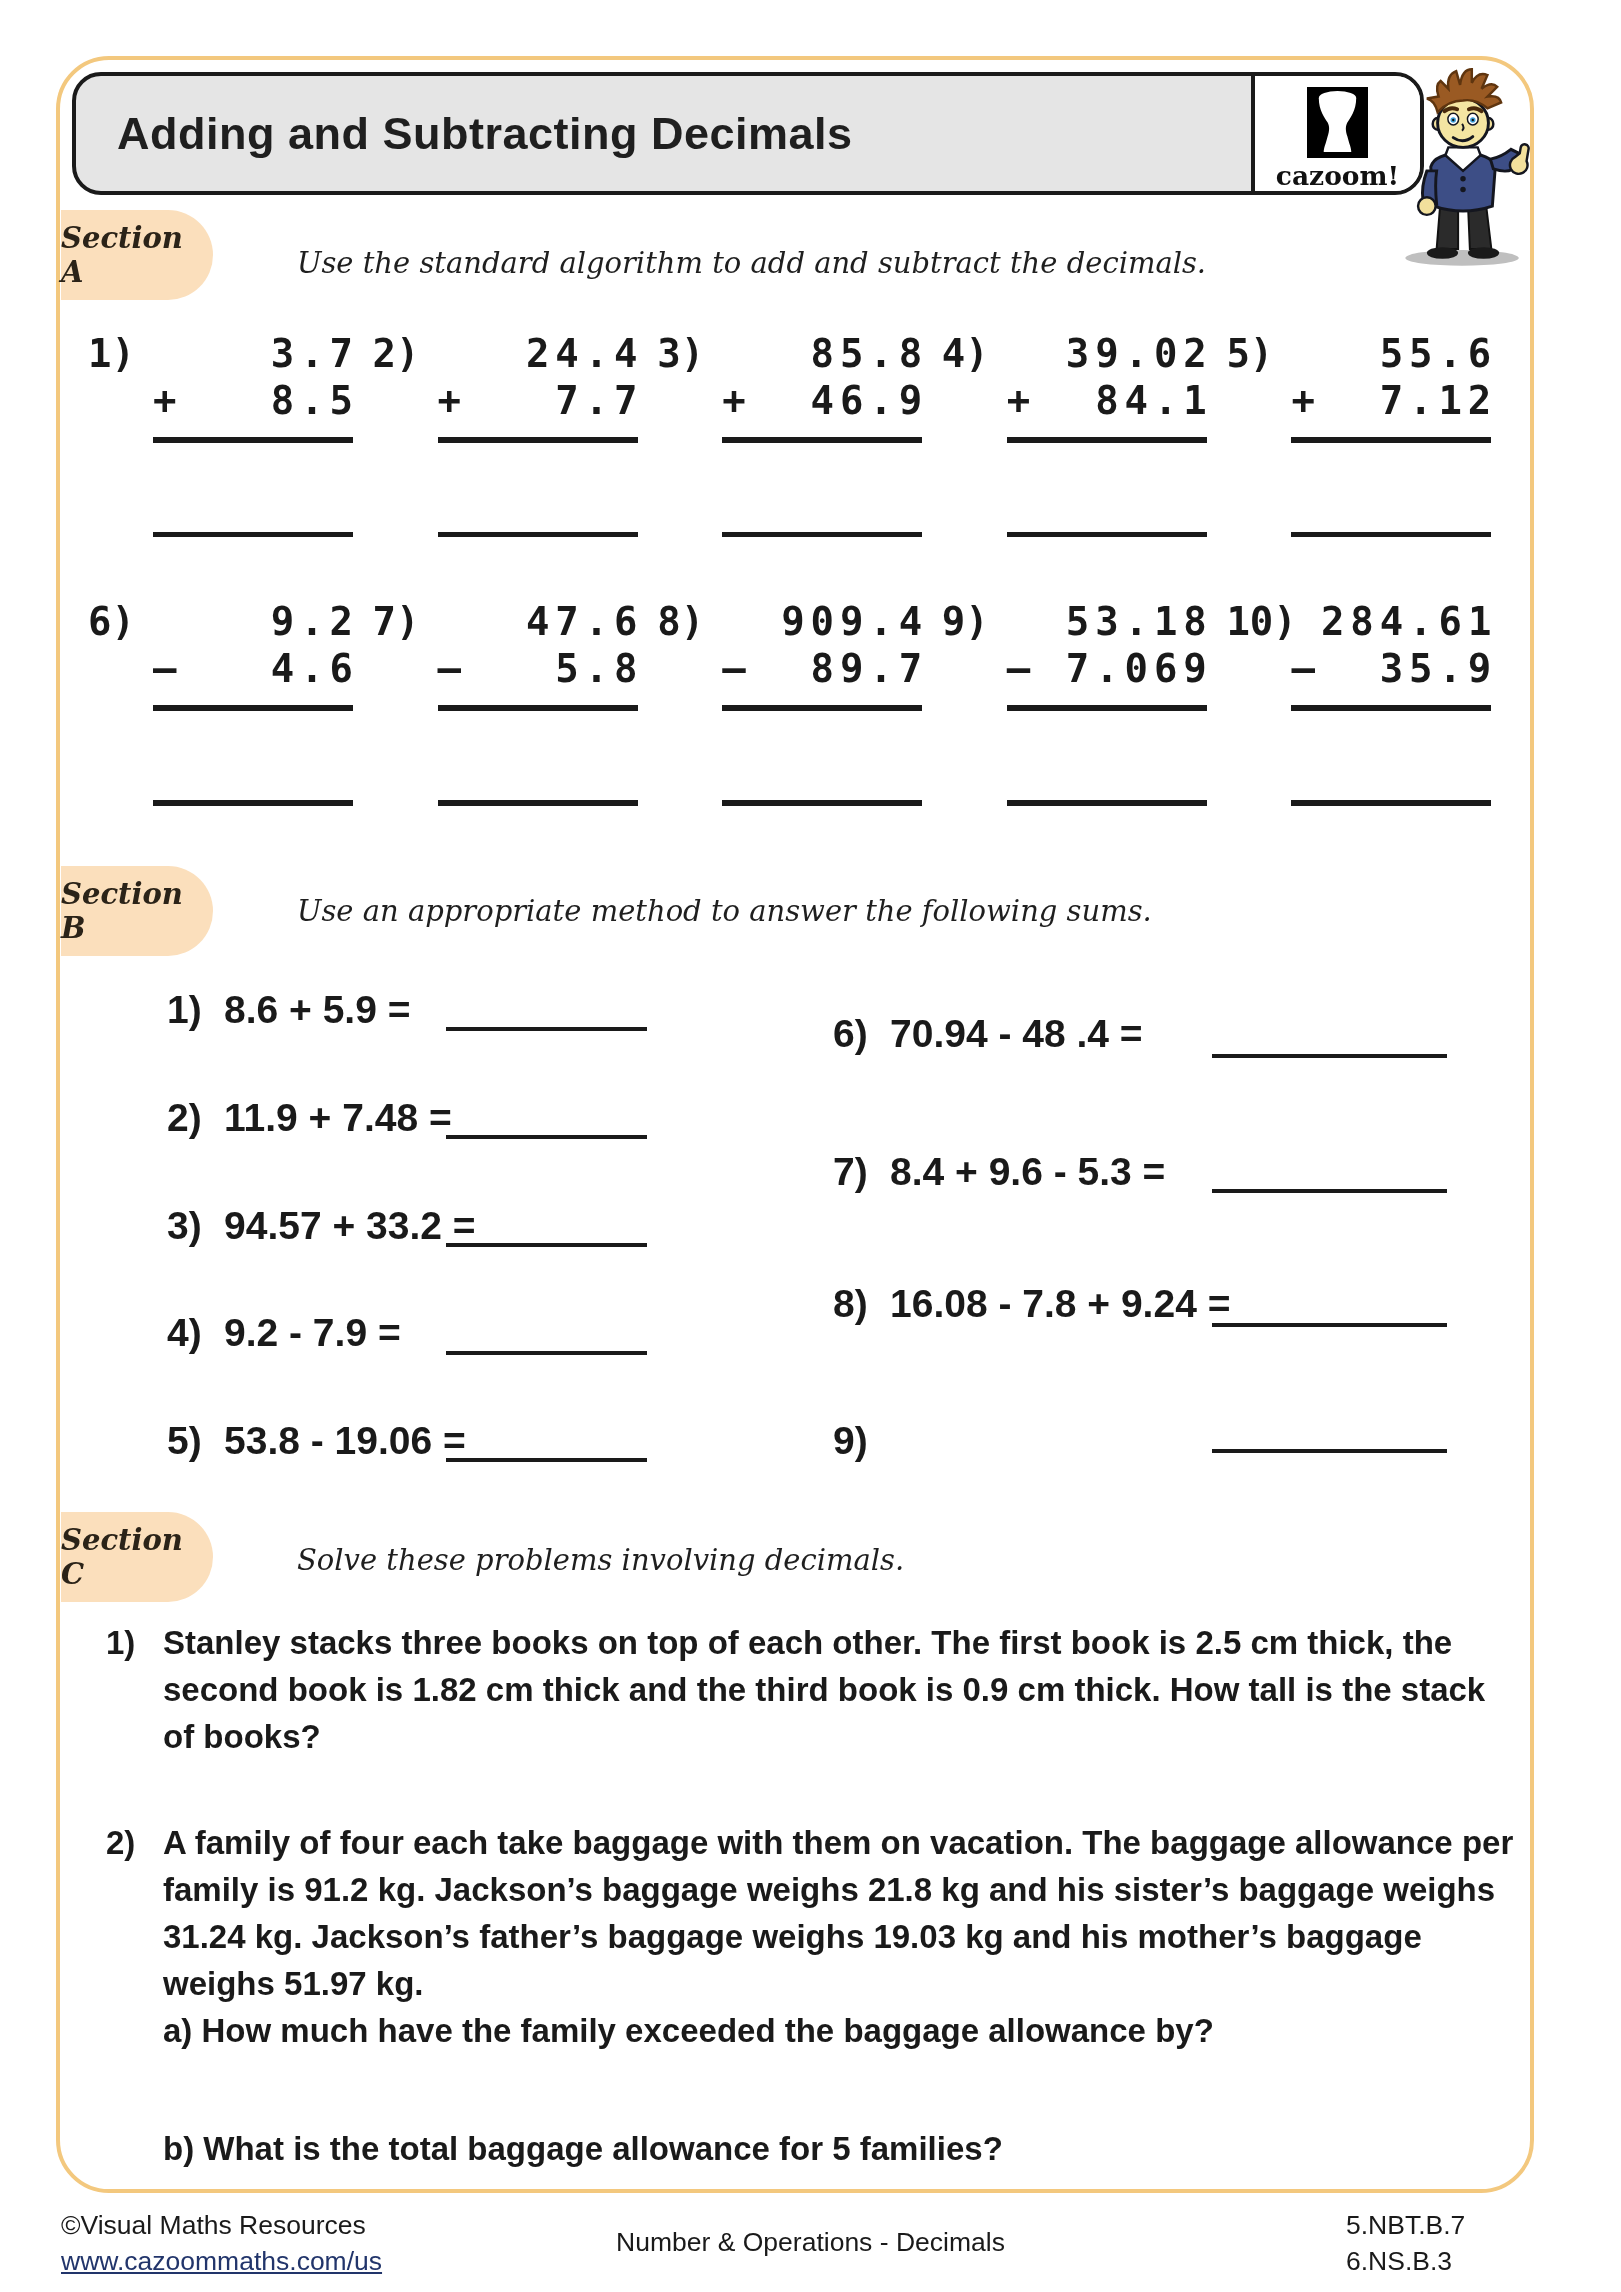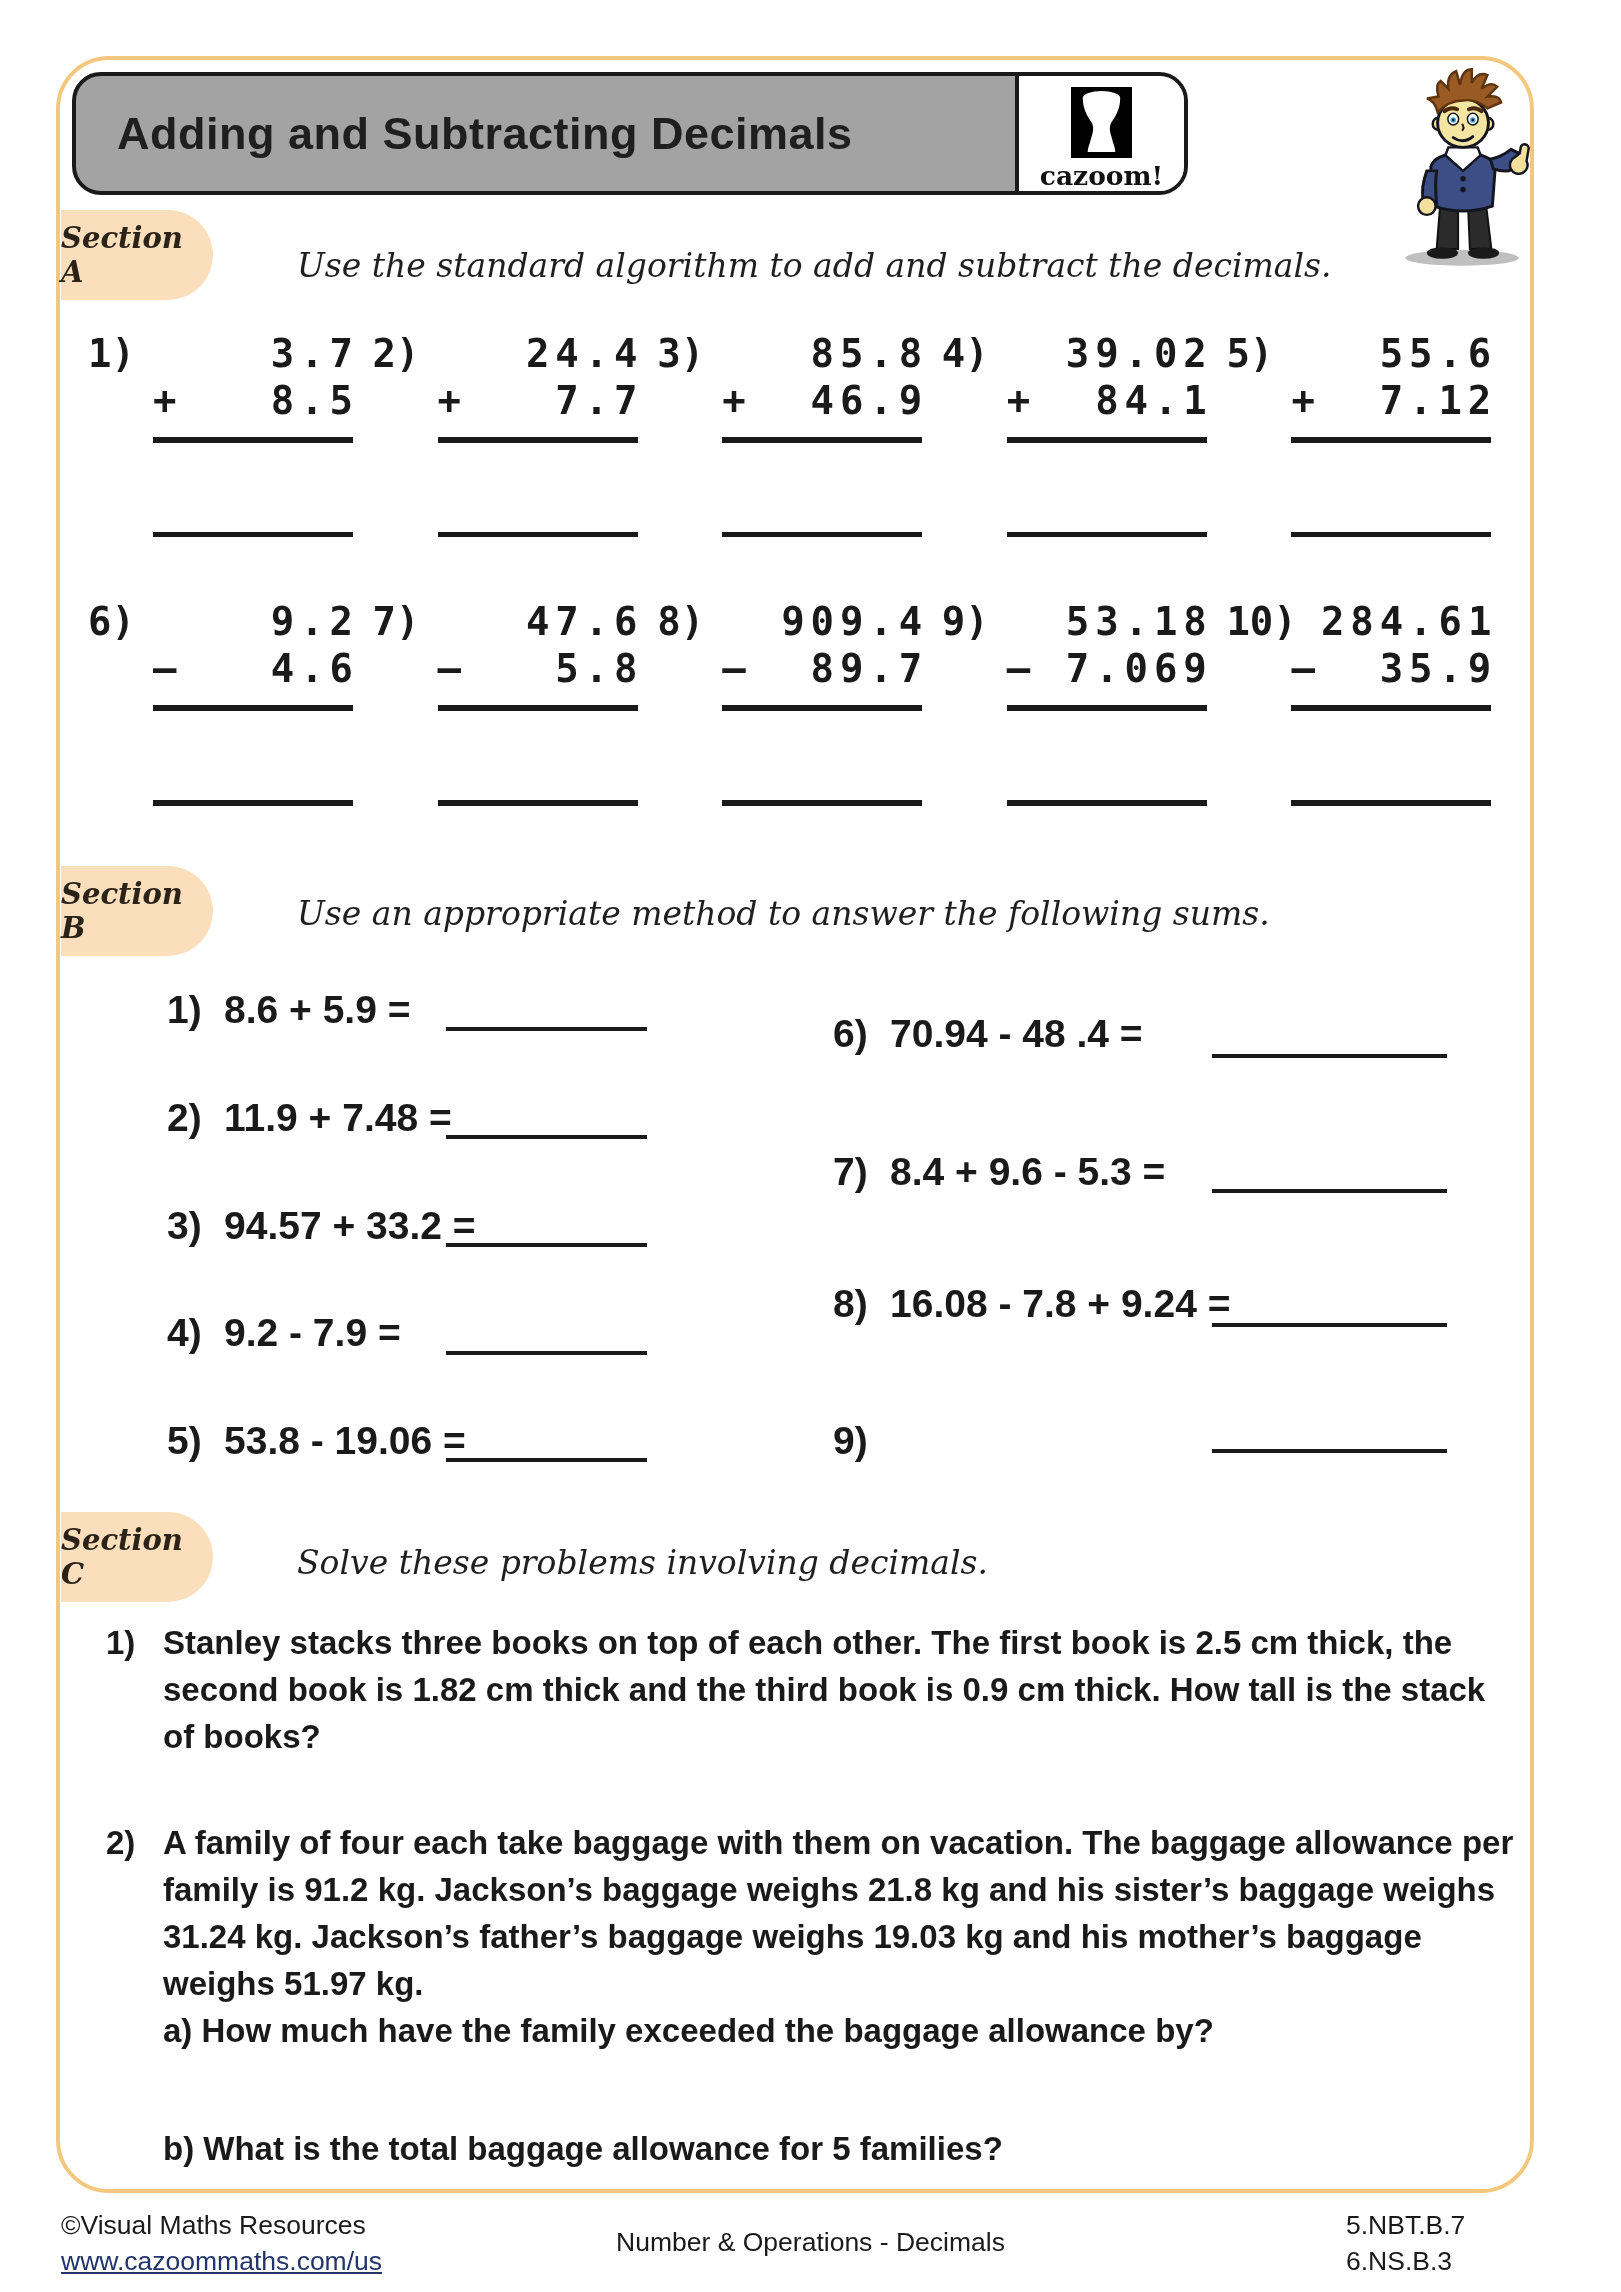--- a/index.html
+++ b/index.html
@@ -5,38 +5,38 @@
   * { margin:0; padding:0; box-sizing:border-box; }
   html,body { background:#ffffff; }
   body { font-family:"Liberation Sans", sans-serif; color:#1a1a1a; }
   .page { position:relative; width:1621px; height:2293px; background:#ffffff; overflow:hidden; }
 
   
   .frame { position:absolute; left:56px; top:56px; width:1478px; height:2137px;
            border:4.9px solid #f3c87e; border-radius:53px; background:#ffffff; }
 
   
-  .title-box { position:absolute; left:72px; top:72px; width:1116px; height:123px;
-               display:flex; background:#a3a3a3; border:4.9px solid #1a1a1a; border-radius:29px; }
+  .title-box { position:absolute; left:72px; top:72px; width:1352px; height:123px;
+               display:flex; background:#e5e5e5; border:4.9px solid #1a1a1a; border-radius:29px; }
   .title-area { flex:1; display:flex; align-items:center; padding-left:41px; }
   .title-text { font-size:45px; font-weight:bold; letter-spacing:0.5px; color:#1f1f1f; }
   .logo-area { width:169px; border-left:4.9px solid #1a1a1a; border-radius:0 24.5px 24.5px 0;
                background:#ffffff; display:flex; flex-direction:column; align-items:center; justify-content:flex-end; }
   .logo-mark { width:61px; height:71px; background:#000; display:flex; align-items:center; justify-content:center; }
   .logo-text { font-family:"DejaVu Serif", serif; font-weight:bold; font-size:26.5px; margin-top:2px; color:#111; }
 
   
   .mascot { position:absolute; left:1376px; top:61px; width:176px; height:208px; z-index:5; }
 
   
   .pill { position:absolute; left:61px; width:152px; height:90px; background:#fbdfbc;
           border-radius:0 45px 45px 0; display:flex; align-items:center; justify-content:center; }
   .pill span { font-family:"DejaVu Serif", serif; font-style:italic; font-weight:bold; font-size:29px; color:#2b2318; }
   .pill-a { top:210px; } .pill-b { top:866px; } .pill-c { top:1512px; }
-  .instr { position:absolute; left:297px; font-family:"DejaVu Serif", serif; font-style:italic; font-size:33px; color:#1f1f1f; }
+  .instr { position:absolute; left:297px; font-family:"DejaVu Serif", serif; font-style:italic; font-size:29px; color:#1f1f1f; }
   .instr-a { top:246px; } .instr-b { top:894px; } .instr-c { top:1543px; }
 
   
   .secA { position:absolute; left:88px; top:330px; width:1456px; }
   .arow { display:flex; gap:19.6px; }
   .arow1 { margin-bottom:61px; }
   .prob { position:relative; width:265px; padding-left:65px;
           font-family:"DejaVu Sans Mono", monospace; font-weight:bold; font-size:39px; line-height:47px; }
   .prob .pn { position:absolute; left:0; top:0; letter-spacing:0; }
   .prob .top { text-align:right; letter-spacing:5.9px; margin-right:-5.9px; }

